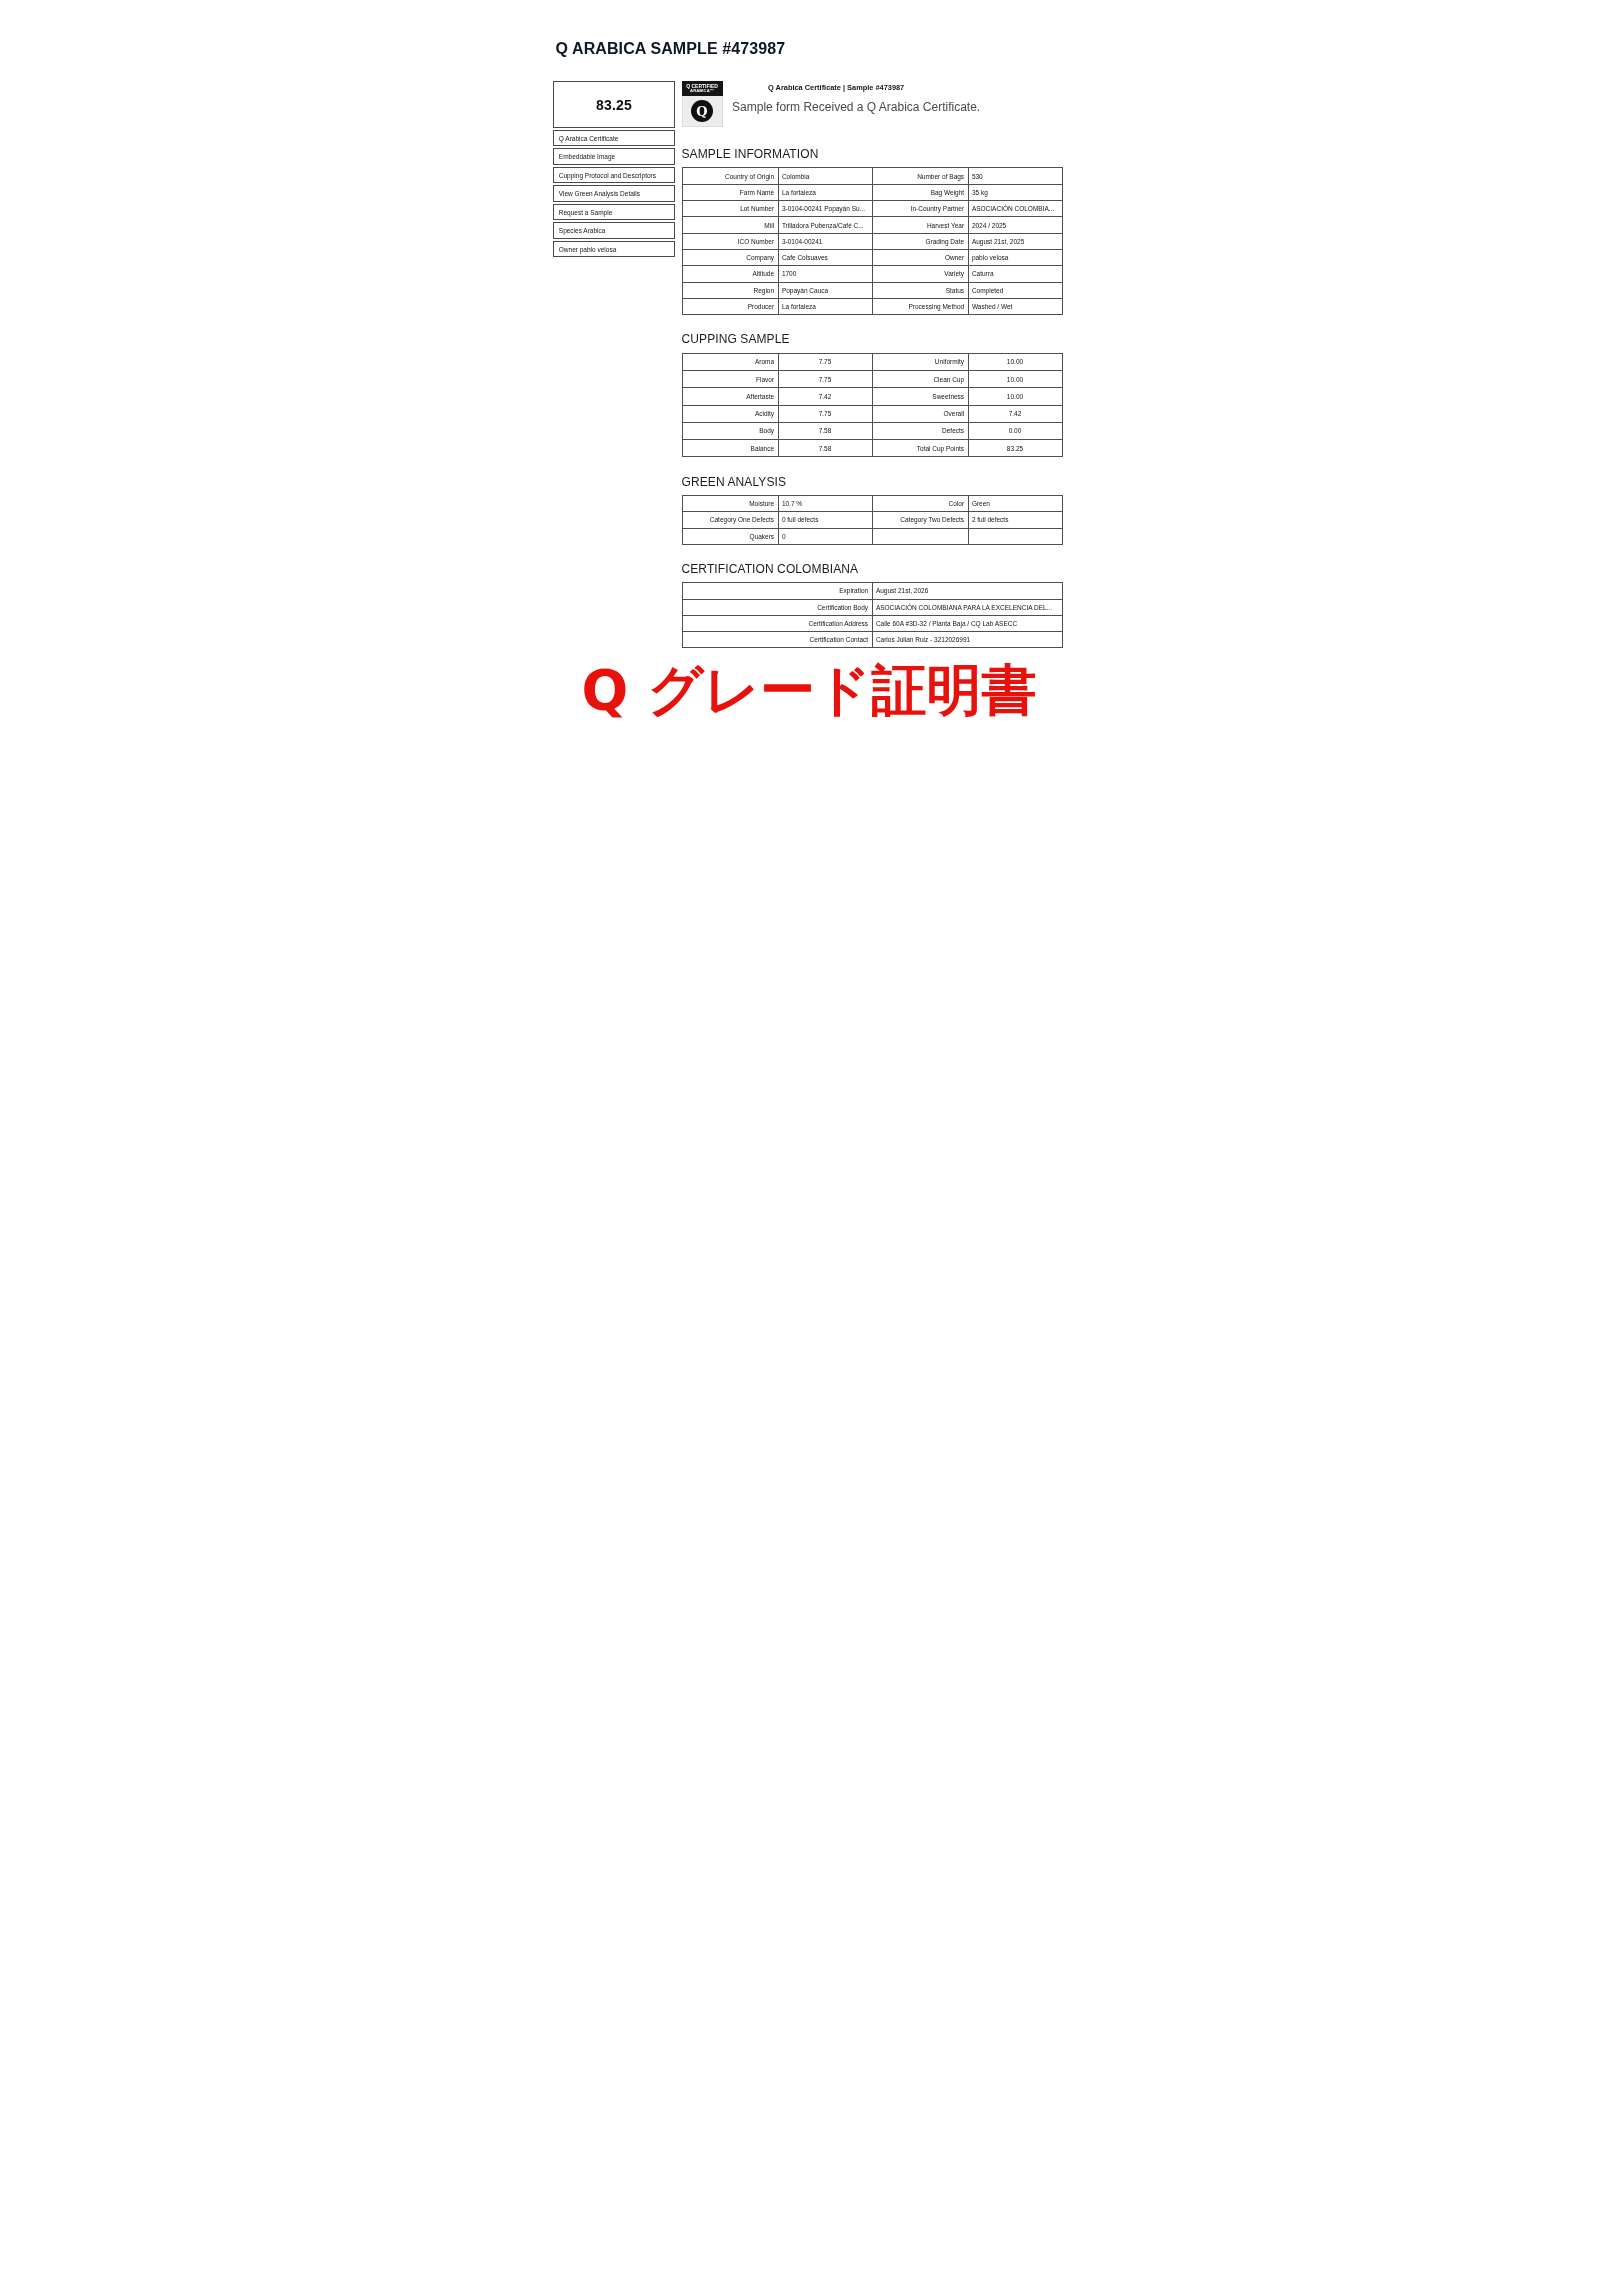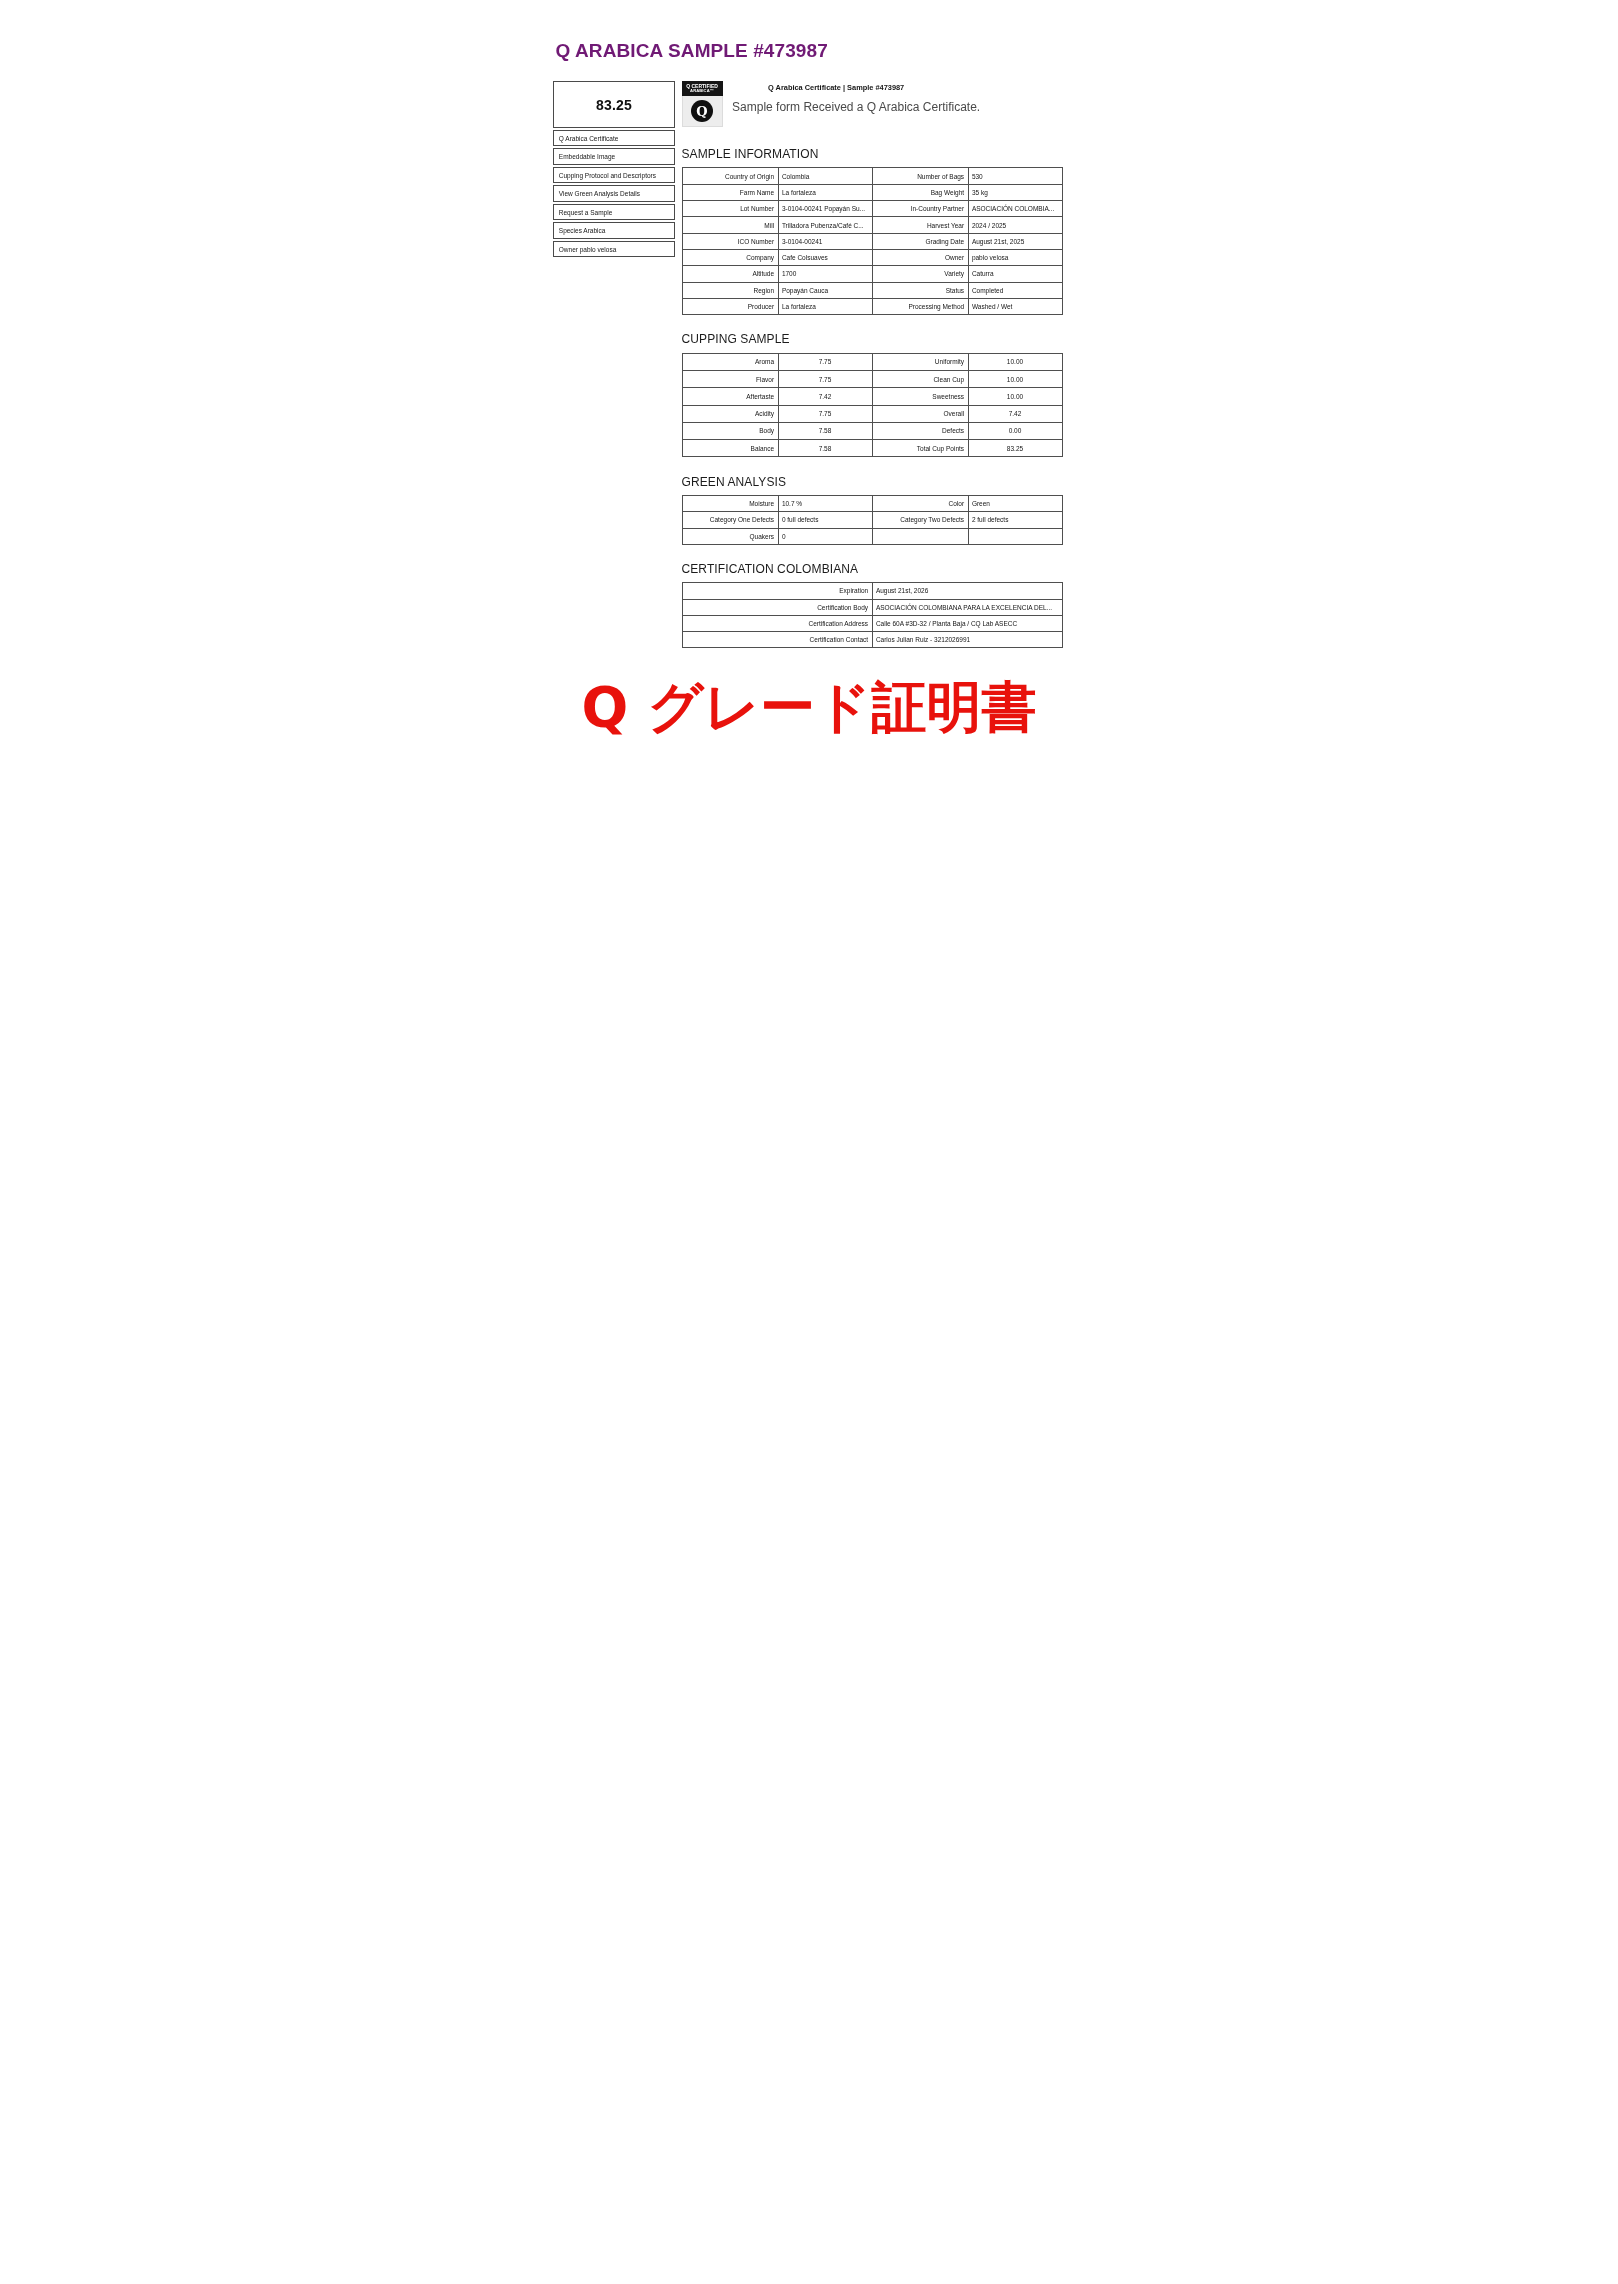--- a/index.html
+++ b/index.html
@@ -1,21 +1,21 @@
 <!DOCTYPE html>
 <html style="font-size:7.7px"><head>
 <meta charset="utf-8">
 <style>
   * { margin:0; padding:0; box-sizing:border-box; }
   html,body { background:#ffffff; }
   body { font-family:"Liberation Sans", sans-serif; color:#161616; }
 
   .page { position:relative; width:539px; height:761px; margin:0 auto; background:#ffffff; overflow:hidden; }
 
-  .page-title { position:absolute; left:16px; top:40px; font-size:19px; font-weight:800; letter-spacing:0.1px; color:#701a75; }
+  .page-title { position:absolute; left:16px; top:40px; font-size:16px; font-weight:800; letter-spacing:0.1px; color:#0f172a; }
 
   
   .sidebar { position:absolute; left:13.5px; top:81px; width:122px; }
   .score-box { border:1px solid #4a4a4a; height:47px; display:flex; align-items:center; justify-content:center;
                font-size:14px; font-weight:800; letter-spacing:0.2px; color:#101010; }
   .side-item { border:0.7px solid #4a4a4a; margin-top:1.9px; padding:3.8px 4.8px; font-size:6.5px; color:#161616;
                cursor:pointer; background:#fff; white-space:nowrap; overflow:hidden; }
 
   
   .main { position:absolute; left:142px; top:81px; width:381px; }
@@ -40,21 +40,21 @@
   table.info td { border:0.7px solid #4f4f4f; font-size:6.5px; padding:3.8px 3.4px; color:#141414;
                   white-space:nowrap; overflow:hidden; text-overflow:ellipsis; height:16.3px; }
   table.info td.lbl { text-align:right; }
   table.info td.val { text-align:left; }
   table.info td.num { text-align:center; }
   table.cupping td { padding:4.3px 3.4px; height:17.3px; }
 
   
   .caption { position:absolute; top:657px; left:0; width:100%; text-align:center;
              font-size:55px; line-height:1.2; font-weight:900; color:#e8120c; white-space:nowrap;
-             font-family:"DejaVu Sans", sans-serif;margin-top:17px; }
+             font-family:"DejaVu Sans", sans-serif; }
 </style>
 </head>
 <body>
 
 <div class="page">
 
   <h1 class="page-title">Q ARABICA SAMPLE #473987</h1>
 
   <aside class="sidebar">
     <div class="score-box">83.25</div>

